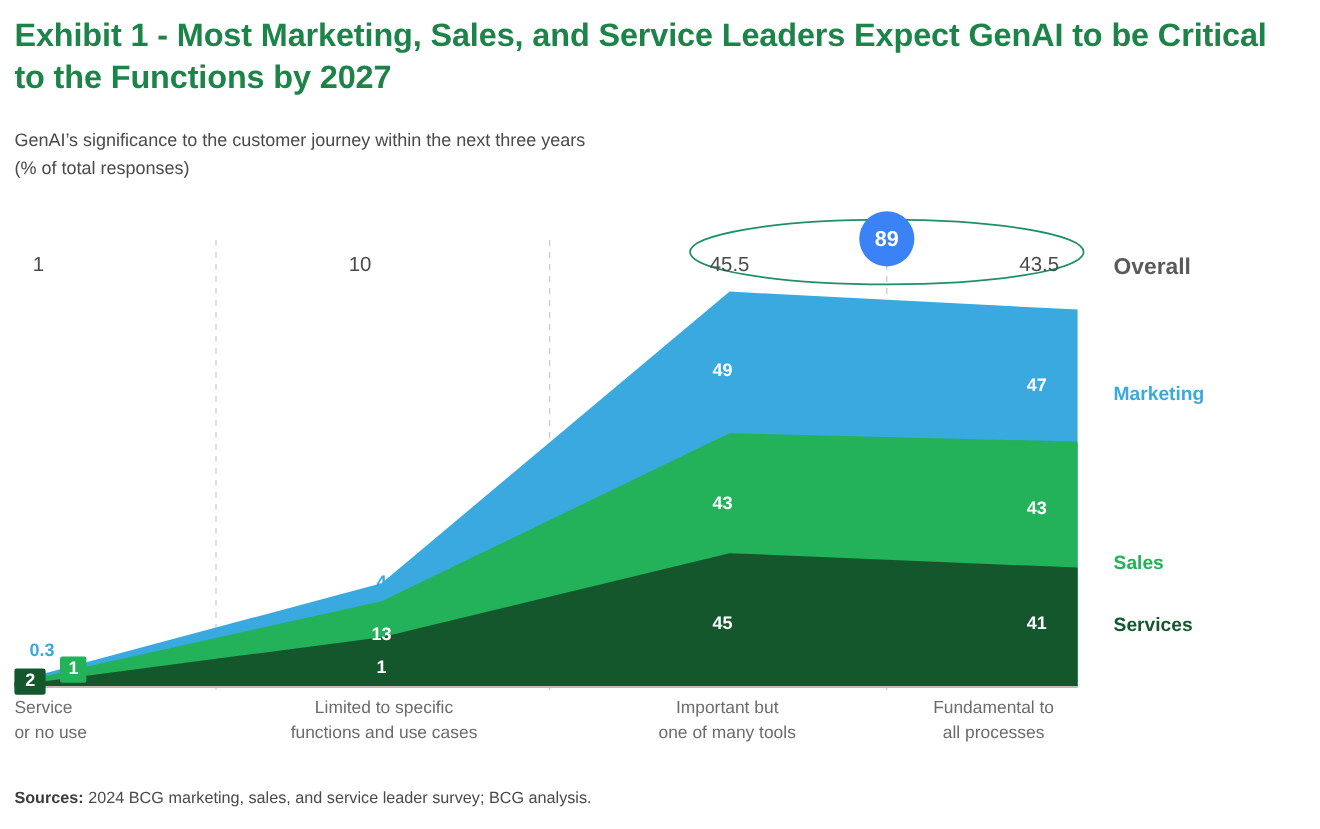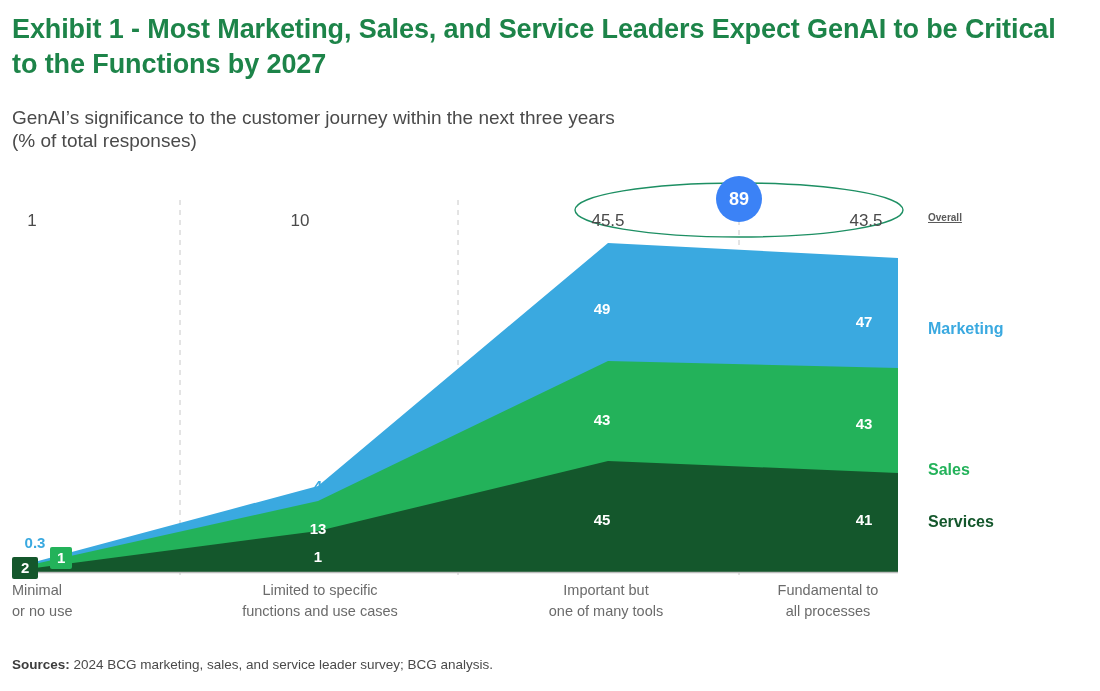--- a/index.html
+++ b/index.html
@@ -26,21 +26,21 @@
     line-height: 35px;
     font-weight: 700;
     color: #1d8449;
     letter-spacing: -0.1px;
   }
   #chart-subtitle {
     position: absolute;
     left: 12px;
     top: 106px;
     width: 700px;
-    font-size: 19px;
+    font-size: 15px;
     line-height: 23px;
     color: #4a4a4a;
     white-space: pre-line;
   }
 
   
   #chart-area {
     position: absolute;
     left: 0;
     top: 0;
@@ -53,24 +53,23 @@
   
   .ov { position: absolute; }
 
   .overall-value {
     font-size: 17px;
     font-weight: 400;
     color: #4a4a4a;
     text-align: center;
   }
   .overall-legend {
-    font-size: 10px;
+    font-size: 19px;
     font-weight: 700;
     color: #5a5a5a;
-    text-decoration: underline;
   }
   .badge-89 {
     position: absolute;
     width: 46px;
     height: 46px;
     border-radius: 50%;
     background: #3b82f6;
     color: #ffffff;
     font-size: 18px;
     font-weight: 700;
@@ -193,21 +192,21 @@
 <div class="dp" style="left:840px; top:415px; width:48px;">43</div>
 
 <div class="dp chip-services" style="left:12px; top:557px;">2</div>
 
 <div class="dp" style="left:294px; top:548px; width:48px;">1</div>
 
 <div class="dp" style="left:578px; top:511px; width:48px;">45</div>
 
 <div class="dp" style="left:840px; top:511px; width:48px;">41</div>
 
-<div class="xcat left-align" style="left:12px; top:580px; width:160px;">Minimal
+<div class="xcat left-align" style="left:12px; top:580px; width:160px;">Service
 or no use</div>
 
 <div class="xcat" style="left:220px; top:580px; width:200px;">Limited to specific
 functions and use cases</div>
 
 <div class="xcat" style="left:516px; top:580px; width:180px;">Important but
 one of many tools</div>
 
 <div class="xcat" style="left:748px; top:580px; width:160px;">Fundamental to
 all processes</div>

